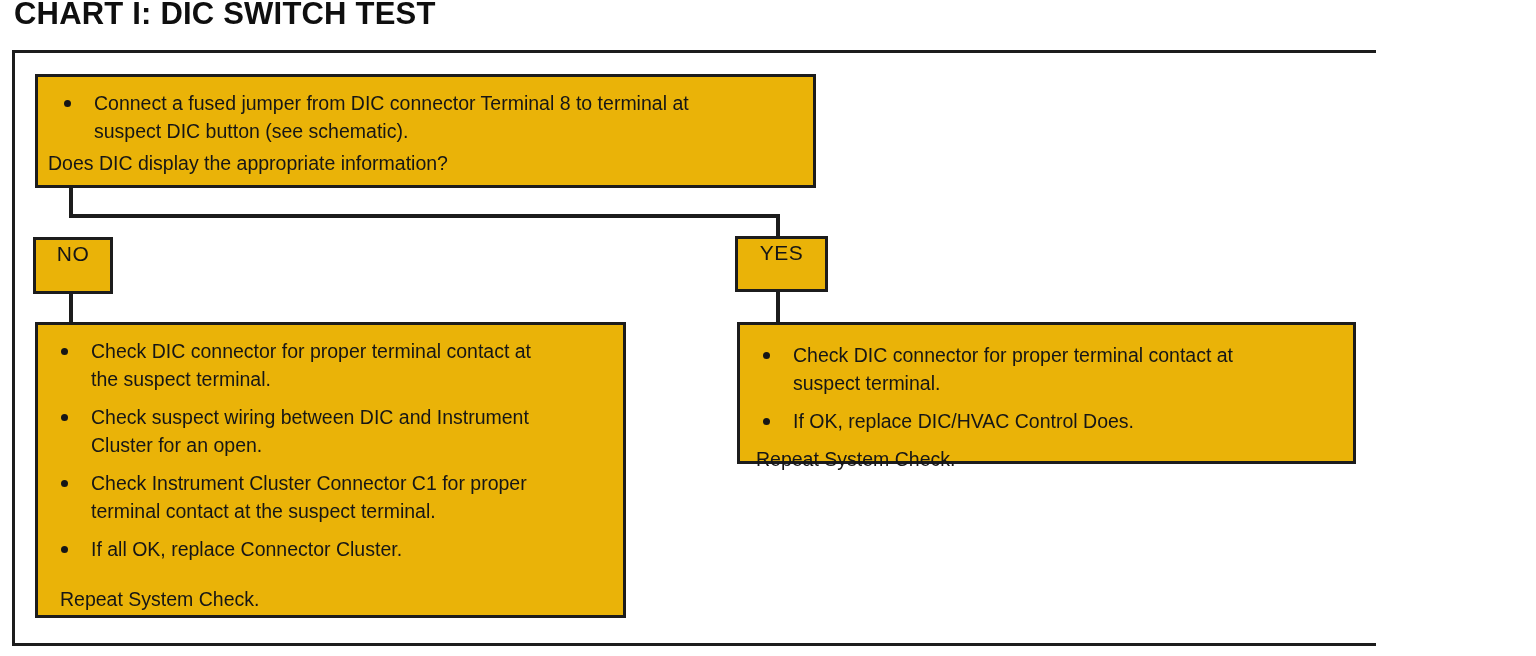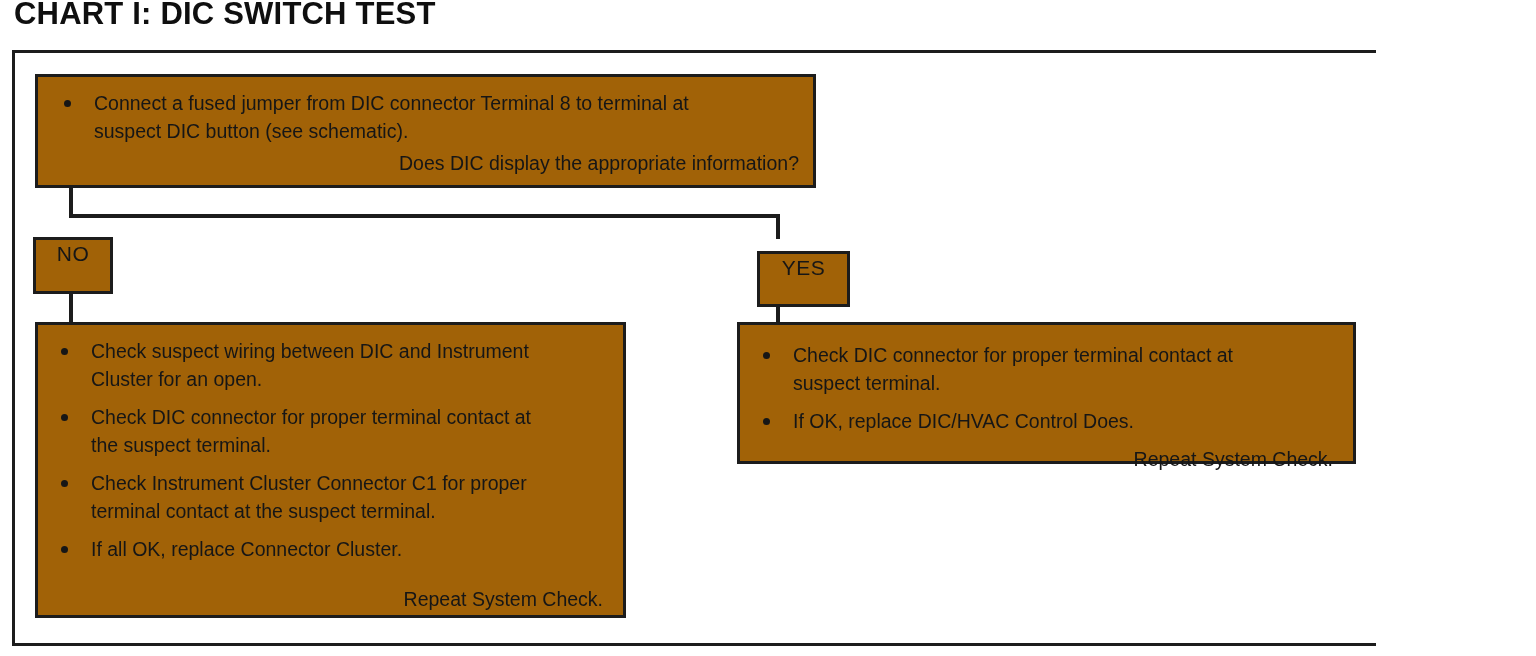--- a/index.html
+++ b/index.html
@@ -33,27 +33,27 @@
     top: 50px;
     width: 1500px;
     height: 596px;
     border: 3px solid #1c1c1c;
     box-sizing: border-box;
   }
   .box {
     position: absolute;
     border: 3px solid #1c1c1c;
     box-sizing: border-box;
-    background: #a16207;
+    background: #eab308;
     font-size: 19.5px;
     line-height: 28px;
   }
   .question-box { left: 35px; top: 74px; width: 781px; height: 114px; padding: 12px 14px 0 10px; }
   .no-box  { left: 33px;  top: 237px; width: 80px; height: 57px; }
-  .yes-box { left: 757px; top: 236px; width: 93px; height: 56px; margin-top: 15px; }
+  .yes-box { left: 735px; top: 236px; width: 93px; height: 56px; }
   .label-box {
     display: flex;
     align-items: flex-start;
     justify-content: center;
     font-size: 21px;
     letter-spacing: 0.5px;
   }
   .left-box  { left: 35px;  top: 322px; width: 591px; height: 296px; padding: 12px 20px 0 14px; }
   .right-box { left: 737px; top: 322px; width: 619px; height: 142px; padding: 16px 20px 0 14px; }
   .bullet-row {
@@ -72,21 +72,21 @@
     left: 0;
     top: 11px;
     width: 7px;
     height: 7px;
     border-radius: 50%;
     background: #161616;
   }
   .bullet-text { display: block; }
   .question-box .bullet-text { max-width: 632px; }
   .left-box .bullet-text, .right-box .bullet-text { max-width: 462px; }
-  .plain-line { margin: 0; text-align: right; }
+  .plain-line { margin: 0; }
   .left-box .footer-line  { margin-top: 22px; margin-left: 8px; }
   .right-box .footer-line { margin-top: 2px;  margin-left: 2px; }
   .connector {
     position: absolute;
     background: #1c1c1c;
   }
   .conn-v1 { left: 69px;  top: 187px; width: 4px;   height: 31px; }
   .conn-h1 { left: 69px;  top: 214px; width: 711px; height: 4px;  }
   .conn-v2 { left: 776px; top: 214px; width: 4px;   height: 25px; }
   .conn-v3 { left: 69px;  top: 290px; width: 4px;   height: 34px; }
@@ -126,25 +126,25 @@
   <div class="box no-box label-box">
     <span>NO</span>
   </div>
   <div class="box yes-box label-box">
     <span>YES</span>
   </div>
 
   <div class="box left-box">
     <div class="bullet-row">
       <span class="dot-cell"></span>
-      <span class="bullet-text">Check suspect wiring between DIC and Instrument Cluster for an open.</span>
+      <span class="bullet-text">Check DIC connector for proper terminal contact at the suspect terminal.</span>
     </div>
     <div class="bullet-row">
       <span class="dot-cell"></span>
-      <span class="bullet-text">Check DIC connector for proper terminal contact at the suspect terminal.</span>
+      <span class="bullet-text">Check suspect wiring between DIC and Instrument Cluster for an open.</span>
     </div>
     <div class="bullet-row">
       <span class="dot-cell"></span>
       <span class="bullet-text">Check Instrument Cluster Connector C1 for proper terminal contact at the suspect terminal.</span>
     </div>
     <div class="bullet-row">
       <span class="dot-cell"></span>
       <span class="bullet-text">If all OK, replace Connector Cluster.</span>
     </div>
     <div class="plain-line footer-line">Repeat System Check.</div>

